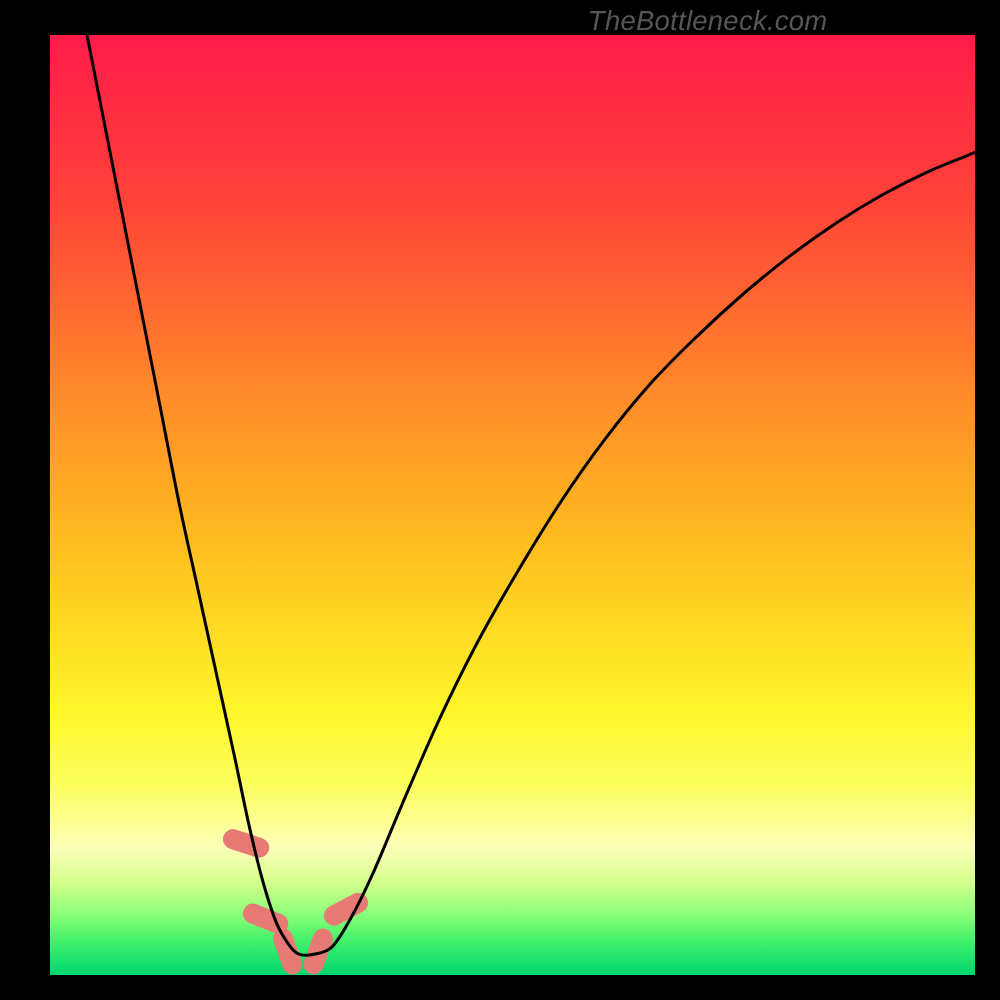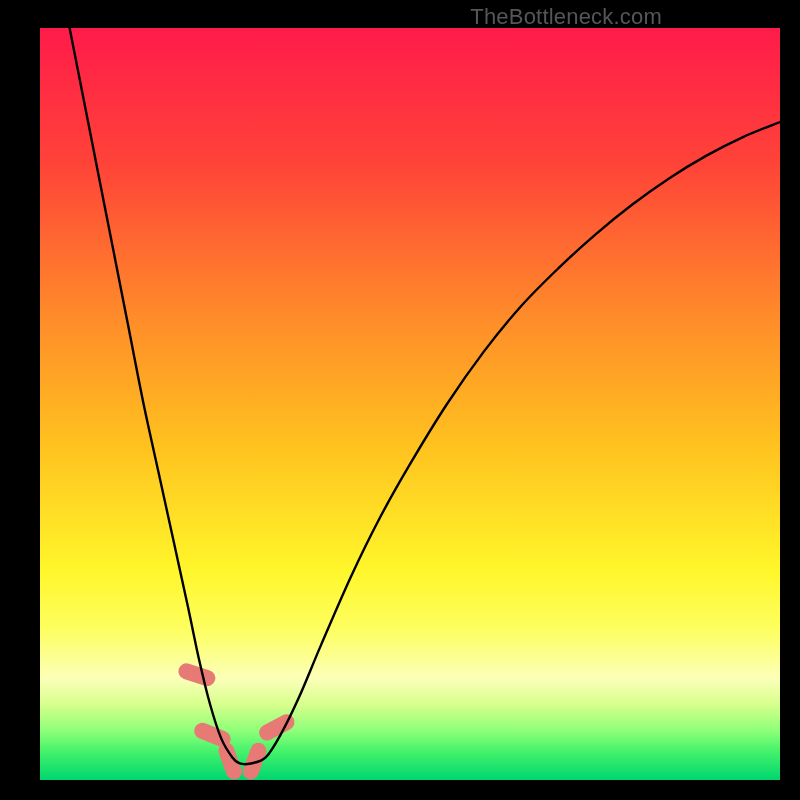--- a/index.html
+++ b/index.html
@@ -10,20 +10,21 @@
     background: #000;
     overflow: hidden;
   }
   .frame {
     position: absolute;
     left: 0;
     top: 0;
     width: 684px;
     height: 800px;
     background: #000;
+    font-style: italic;
   }
   .plot {
     position: absolute;
     left: 40px;
     top: 28px;
     width: 740px;
     height: 752px;
   }
   .watermark {
     position: absolute;

